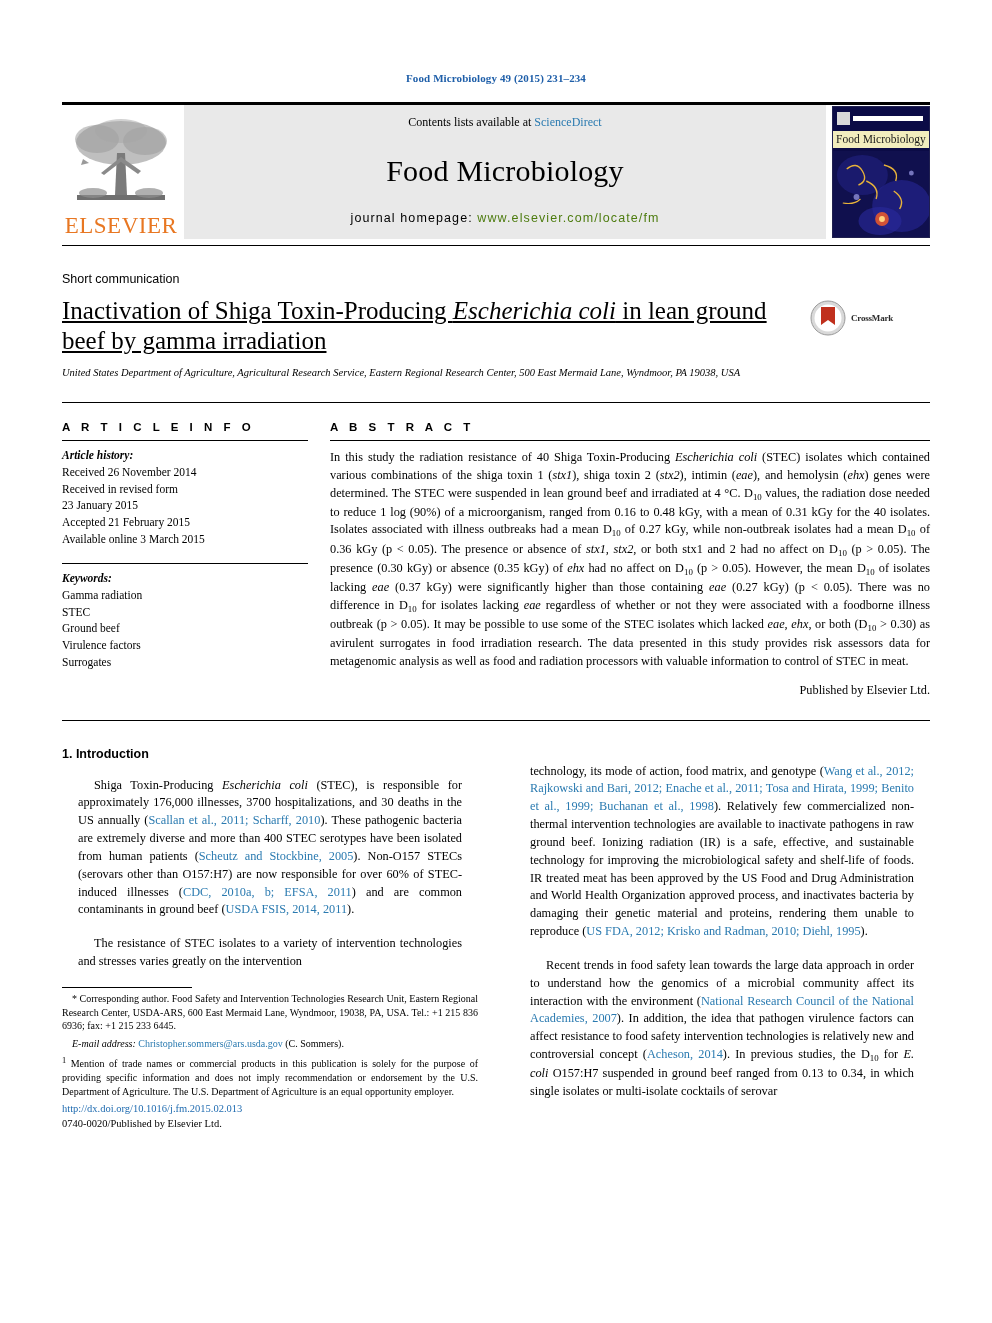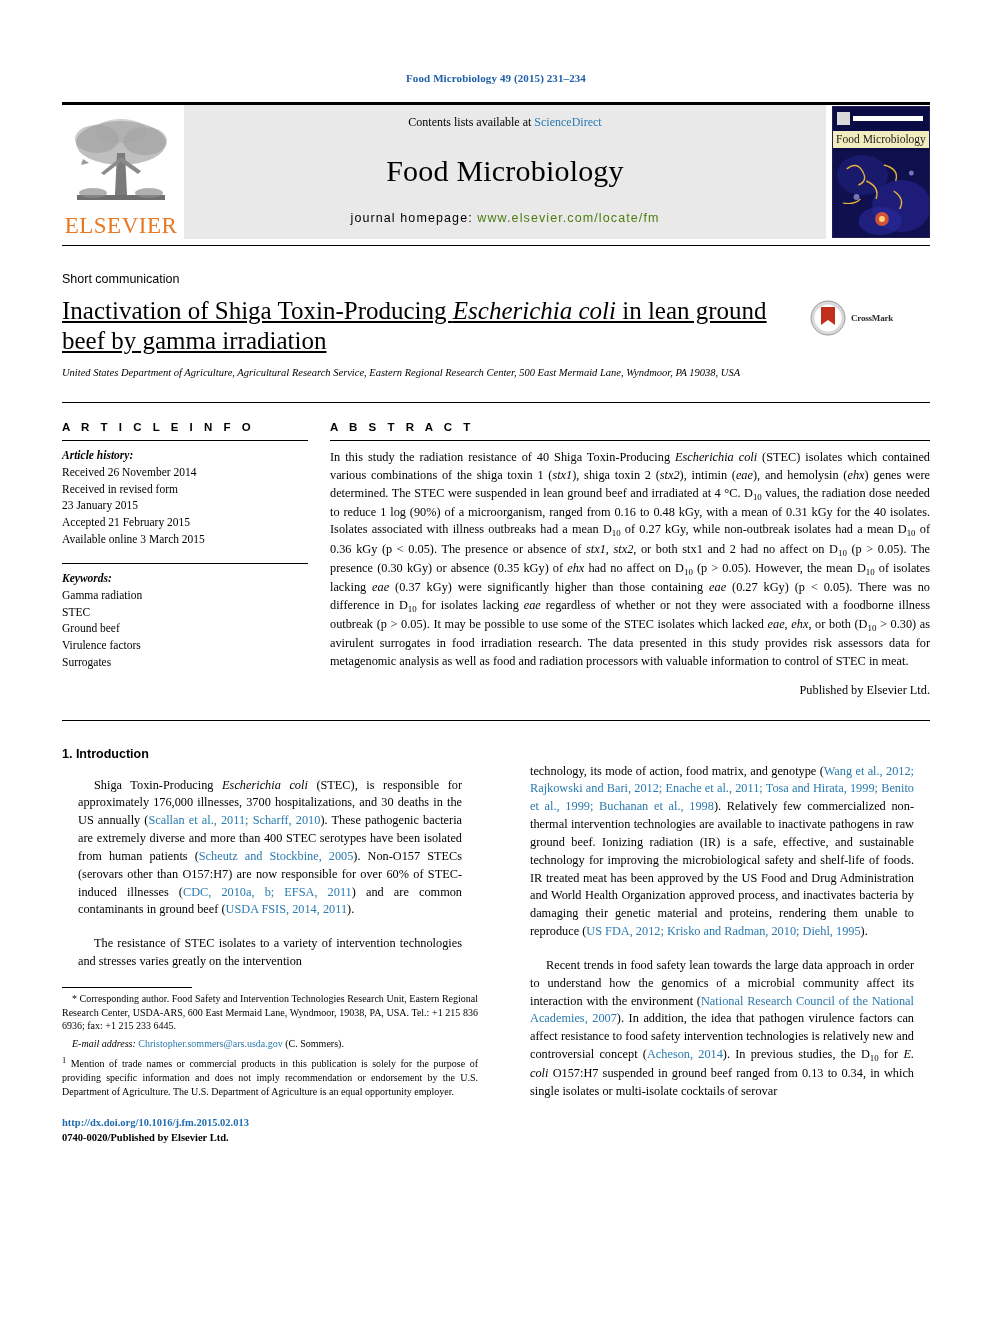--- a/index.html
+++ b/index.html
@@ -200,25 +200,24 @@
   .fnote{
     font-family:"Liberation Serif", serif;
     font-size:10px;
     line-height:1.38;
     text-align:justify;
     margin-top:4px;
   }
   .fnote em{font-style:italic;}
   .fnote .lead{padding-left:10px;}
   .footer-doi{
-    margin-top:16px;
+    margin-top:2px;
     font-family:"Liberation Serif", serif;
     font-size:10.5px;
     line-height:1.45;
-    font-weight:bold;
   }
   .footer-doi .doi{color:#1f6bb0;}
   sub{font-size:.72em;vertical-align:sub;}
 </style>
 </head>
 <body>
 
 <div class="page">
 
   <div class="runhead">Food Microbiology 49 (2015) 231–234</div>

